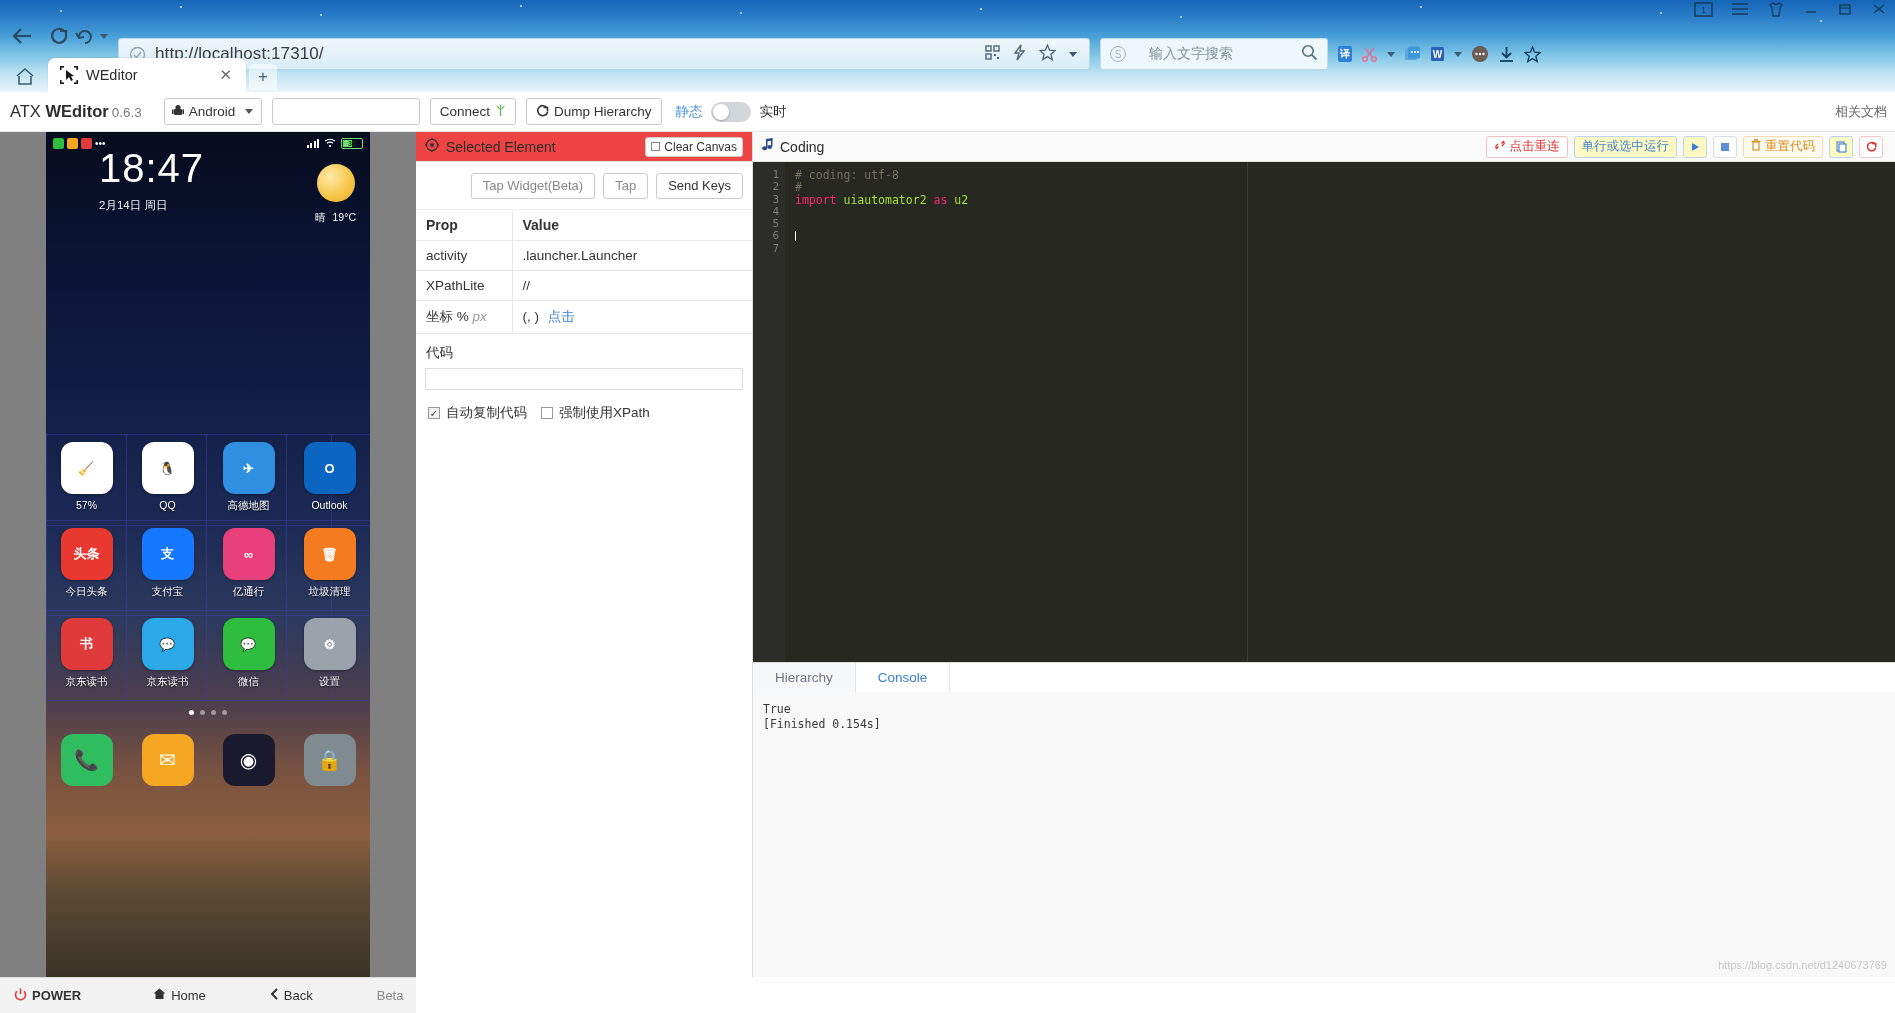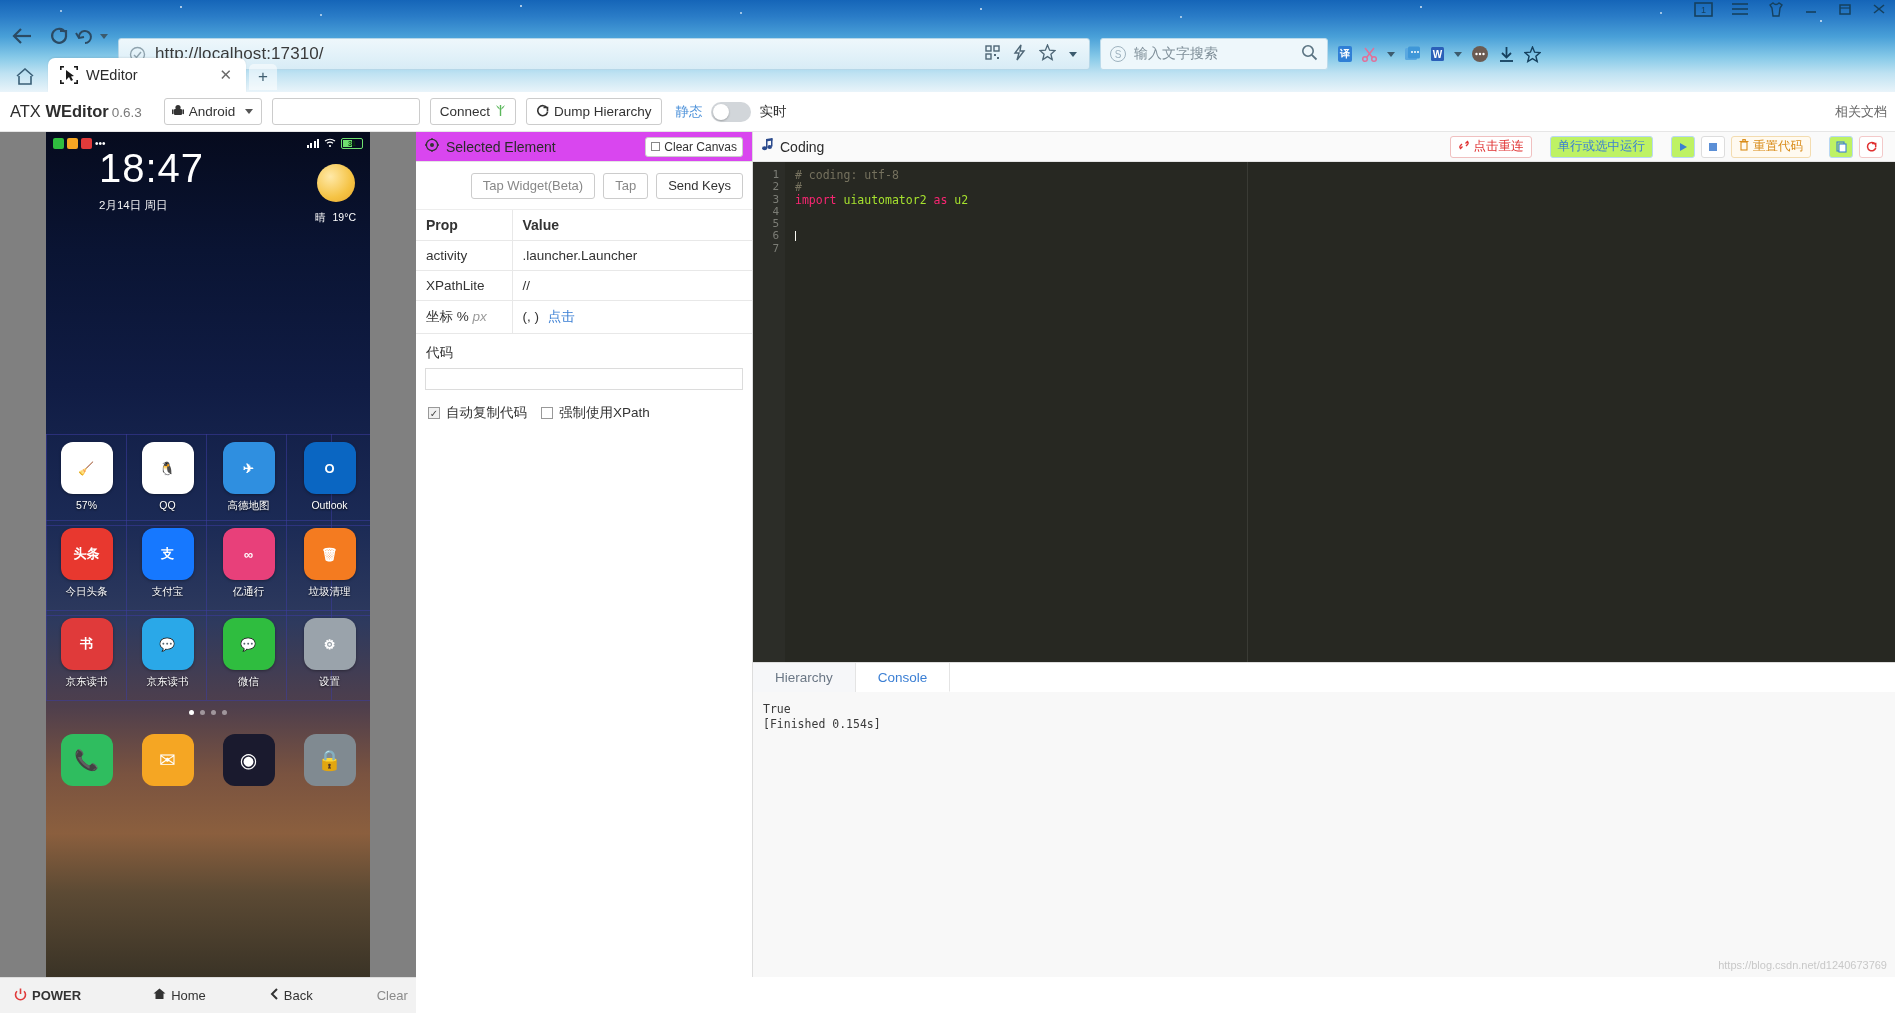--- a/index.html
+++ b/index.html
@@ -42,21 +42,21 @@
   .searchbar {
     position: absolute; left: 1100px; top: 20px; width: 228px; height: 32px;
     background: #eef7fb; border: 1px solid #bcdbeb; border-radius: 3px;
     display: flex; align-items: center;
   }
   .searchbar .s-logo {
     margin-left: 9px; width: 16px; height: 16px; border: 1.5px solid #9fb3bf;
     border-radius: 50%; font-size: 10px; color: #9fb3bf;
     display: flex; align-items: center; justify-content: center;
   }
-  .search-ph { margin-left: 8px; font-size: 14px; color: #7f8f99; }
+  .search-ph { margin-left: 23px; font-size: 14px; color: #7f8f99; }
   .search-go { margin-left: auto; margin-right: 9px; color: #5a7382; }
 
   .ext-icons {
     position: absolute; left: 1338px; top: 20px; height: 32px;
     display: flex; align-items: center; gap: 9px;
   }
   .ext { display:flex; align-items:center; justify-content:center; }
   .ext-cap { font-size: 10px; color:#fff; background:#2f7fd6; border-radius:2px; padding:1px 2px; font-weight:bold;}
   .caret { width:0;height:0;border-left:4px solid transparent;border-right:4px solid transparent;border-top:5px solid #3c5b6e;}
 
@@ -177,21 +177,21 @@
   .db-home { margin-left: 72px; }
   .db-back { margin-left: 64px; }
   .db-menu { margin-left: 64px; color:#8a8a8a; }
 
   
   .sel-panel {
     position: absolute; left: 416px; top: 0; width: 337px; height: 845px;
     background: #fff; border-right: 1px solid #ddd;
   }
   .panel-head {
-    height: 30px; background: #d946ef; border-bottom: 1px solid #e4e4e4;
+    height: 30px; background: #ef4444; border-bottom: 1px solid #e4e4e4;
     display: flex; align-items: center; padding: 0 9px;
   }
   .panel-head .t { font-size: 14px; color: #2b2b2b; margin-left: 7px; }
   .clear-btn {
     margin-left: auto; height: 20px; border: 1px solid #ccc; border-radius: 3px;
     background:#fff; font-size: 12px; color: #333; display:flex; align-items:center;
     gap:4px; padding: 0 5px;
   }
   .cbx-sm { width:9px;height:9px;border:1px solid #888;display:inline-block;}
 
@@ -219,21 +219,21 @@
   
   .code-panel { position: absolute; left: 753px; top: 0; right: 0; height: 845px; background:#fff; }
   .code-head { height: 30px; background:#fafafa; border-bottom: 1px solid #e4e4e4; display:flex; align-items:center; padding: 0 8px; }
   .code-head .t { font-size: 14px; color:#2b2b2b; margin-left: 6px; }
   .code-tools { margin-left: auto; display:flex; align-items:center; gap:6px; padding-right: 4px;}
   .ct {
     height: 22px; border-radius: 3px; display:flex; align-items:center; gap:4px;
     padding: 0 7px; font-size: 12.5px; border: 1px solid #ddd; background:#fff; white-space:nowrap;
   }
   .ct.red { border-color:#f0c0c0; color:#e03131; }
-  .ct.blue { border-color:#b9d7f5; color:#3b7fd4; background:#bef264;margin-left:12px; }
+  .ct.blue { border-color:#b9d7f5; color:#3b7fd4; background:#fef9c3; }
   .ct.icon { width: 24px; justify-content:center; padding:0; }
   .ct.icon.blue { color:#3b7fd4; }
   .ct.stop { color:#5b8fd6; }
   .ct.orange { border-color:#f3dcb0; color:#d98c1a; background:#fffaf0; }
 
   .editor { position:absolute; left:0; top:30px; right:0; height: 500px; background:#272822; display:flex; }
   .gutter { width: 32px; background: #2c2d28; color:#7c7d76; font-family:"DejaVu Sans Mono", monospace; font-size:11px; text-align:right; padding: 7px 6px 0 0; line-height:12.3px;}
   .codearea { flex:1; padding: 7px 0 0 10px; font-family:"DejaVu Sans Mono", monospace; font-size:11.5px; line-height:12.3px; color:#f8f8f2; position:relative;}
   .cl { white-space: pre; height: 12.3px; }
   .cm { color:#75715e; }
@@ -662,21 +662,21 @@
       </span>
       <span class="db-item db-back">
         <span>
           <svg width="9" height="12" viewBox="0 0 9 12">
               <polyline points="7,1 2,6 7,11" fill="none" stroke="#333" stroke-width="2"></polyline>
             </svg>
         </span>
         <span>Back</span>
       </span>
       <span class="db-item db-menu">
-        <span>Clear</span>
+        <span>Beta</span>
       </span>
     </div>
   </div>
 
   <div class="sel-panel">
     <div class="panel-head">
       <span>
         <svg width="14" height="14" viewBox="0 0 14 14">
             <circle cx="7" cy="7" r="5.6" fill="none" stroke="#333" stroke-width="1.3"></circle>
             <circle cx="7" cy="7" r="2" fill="#333"></circle>

